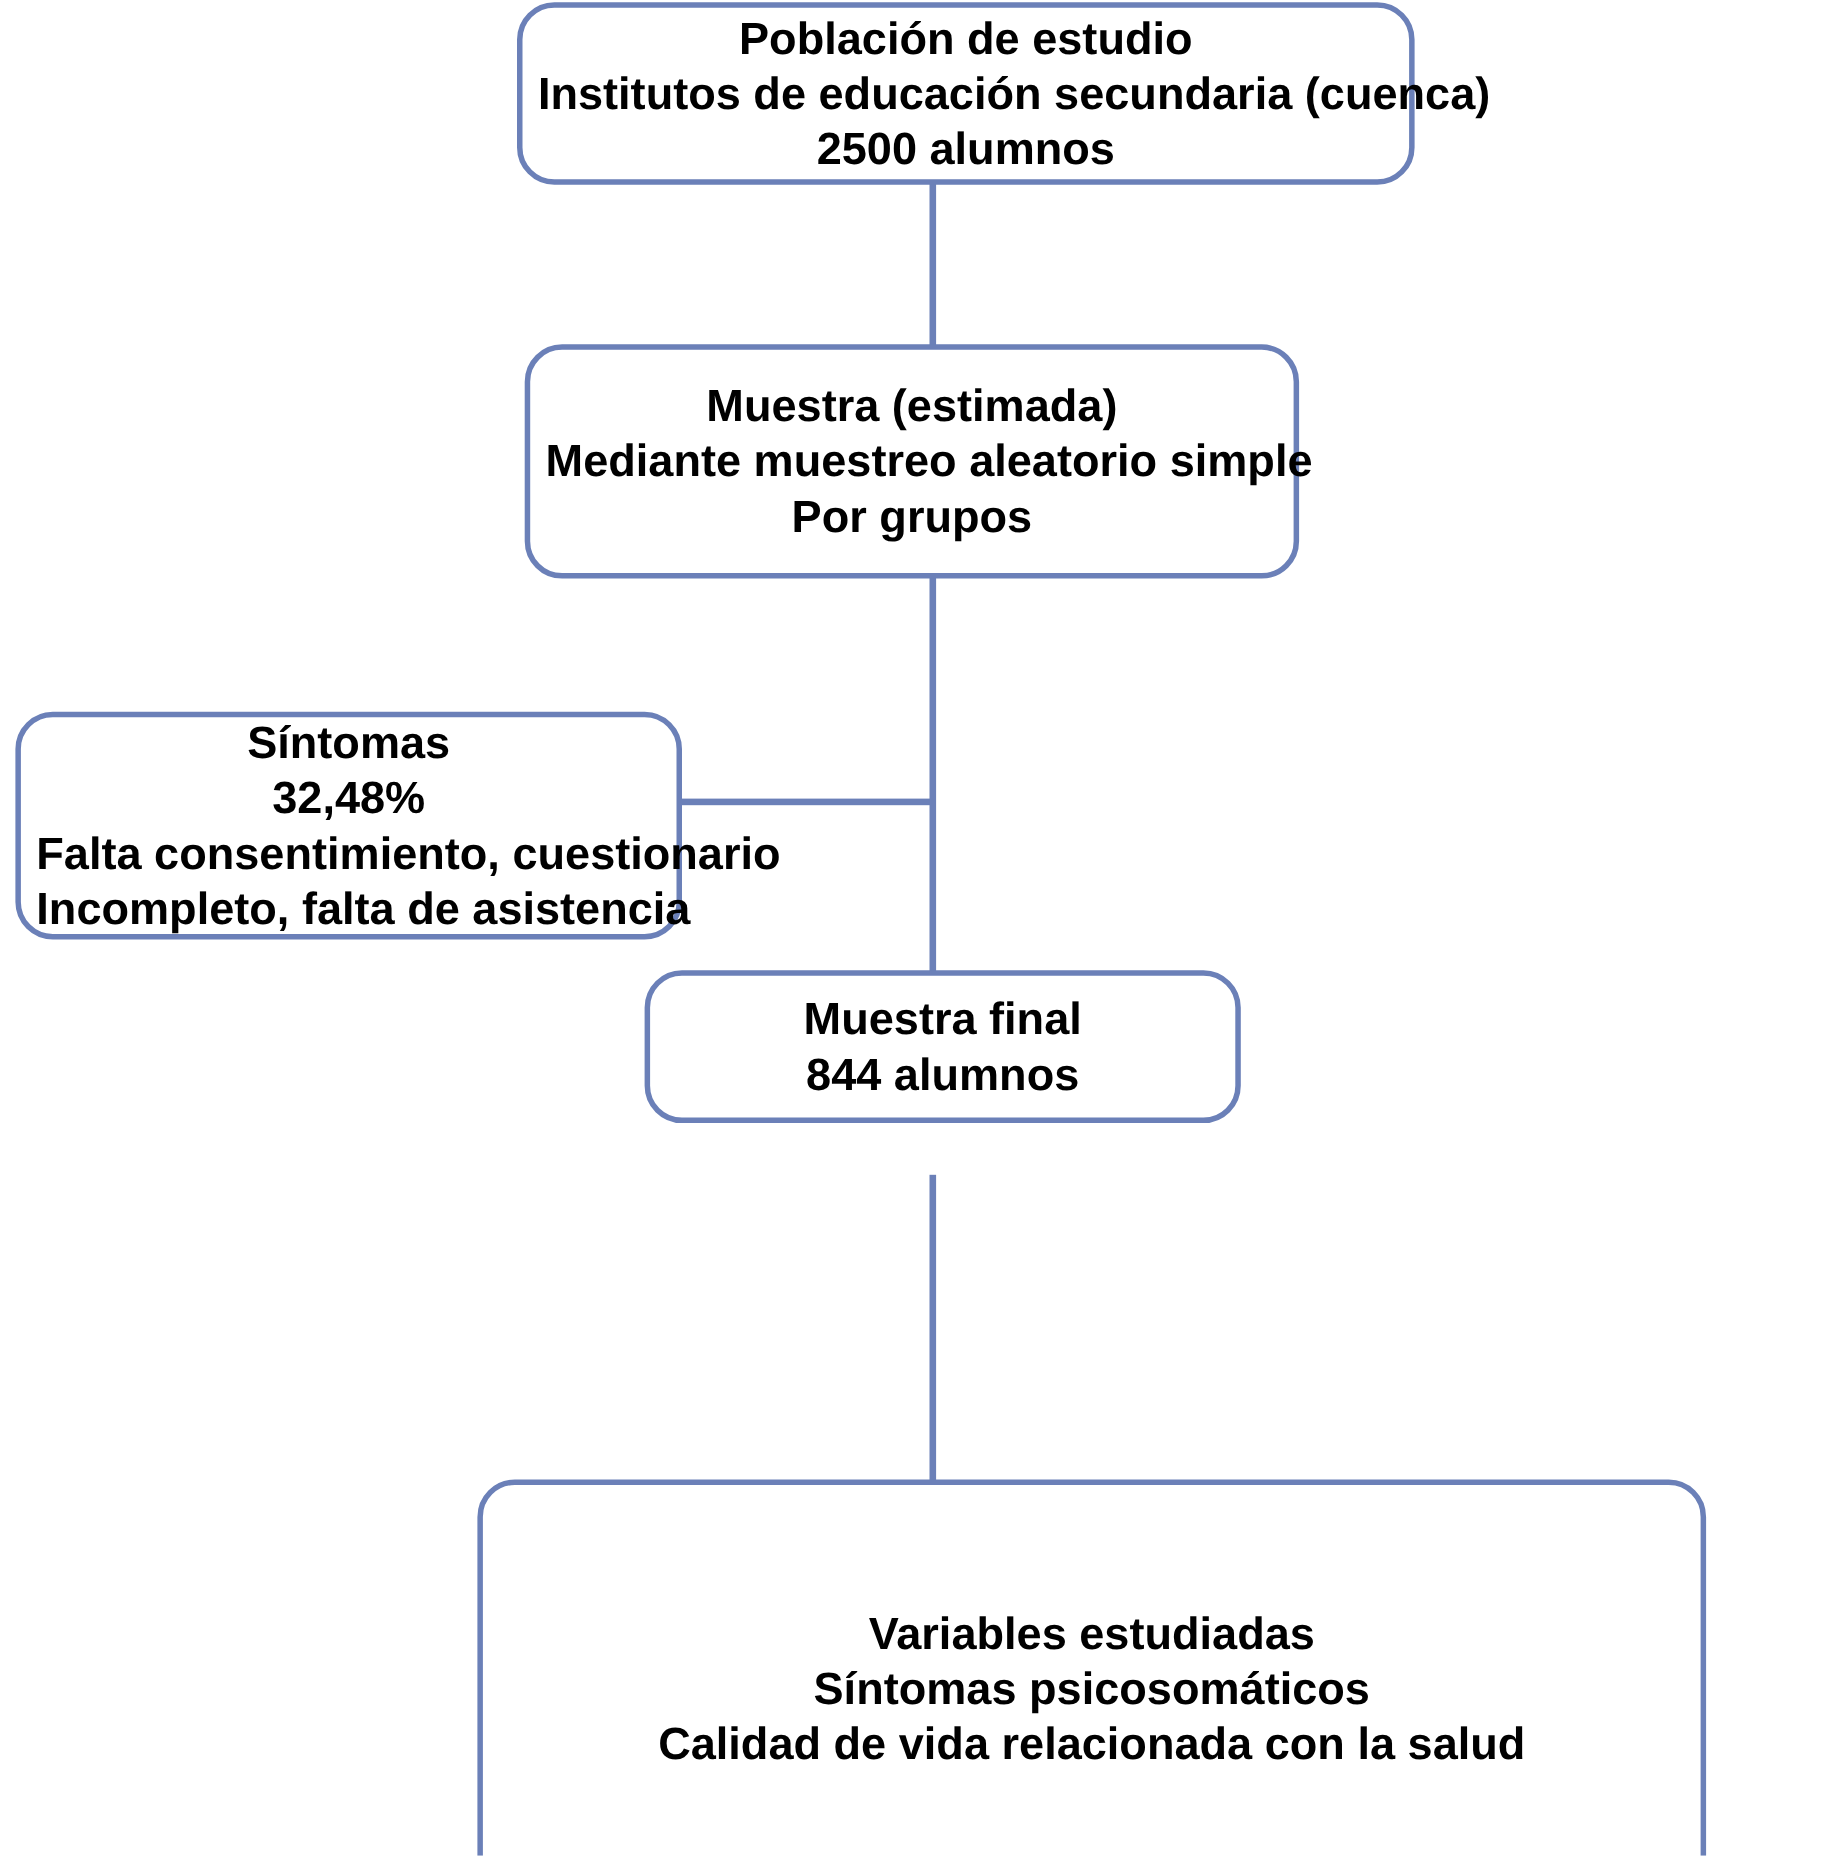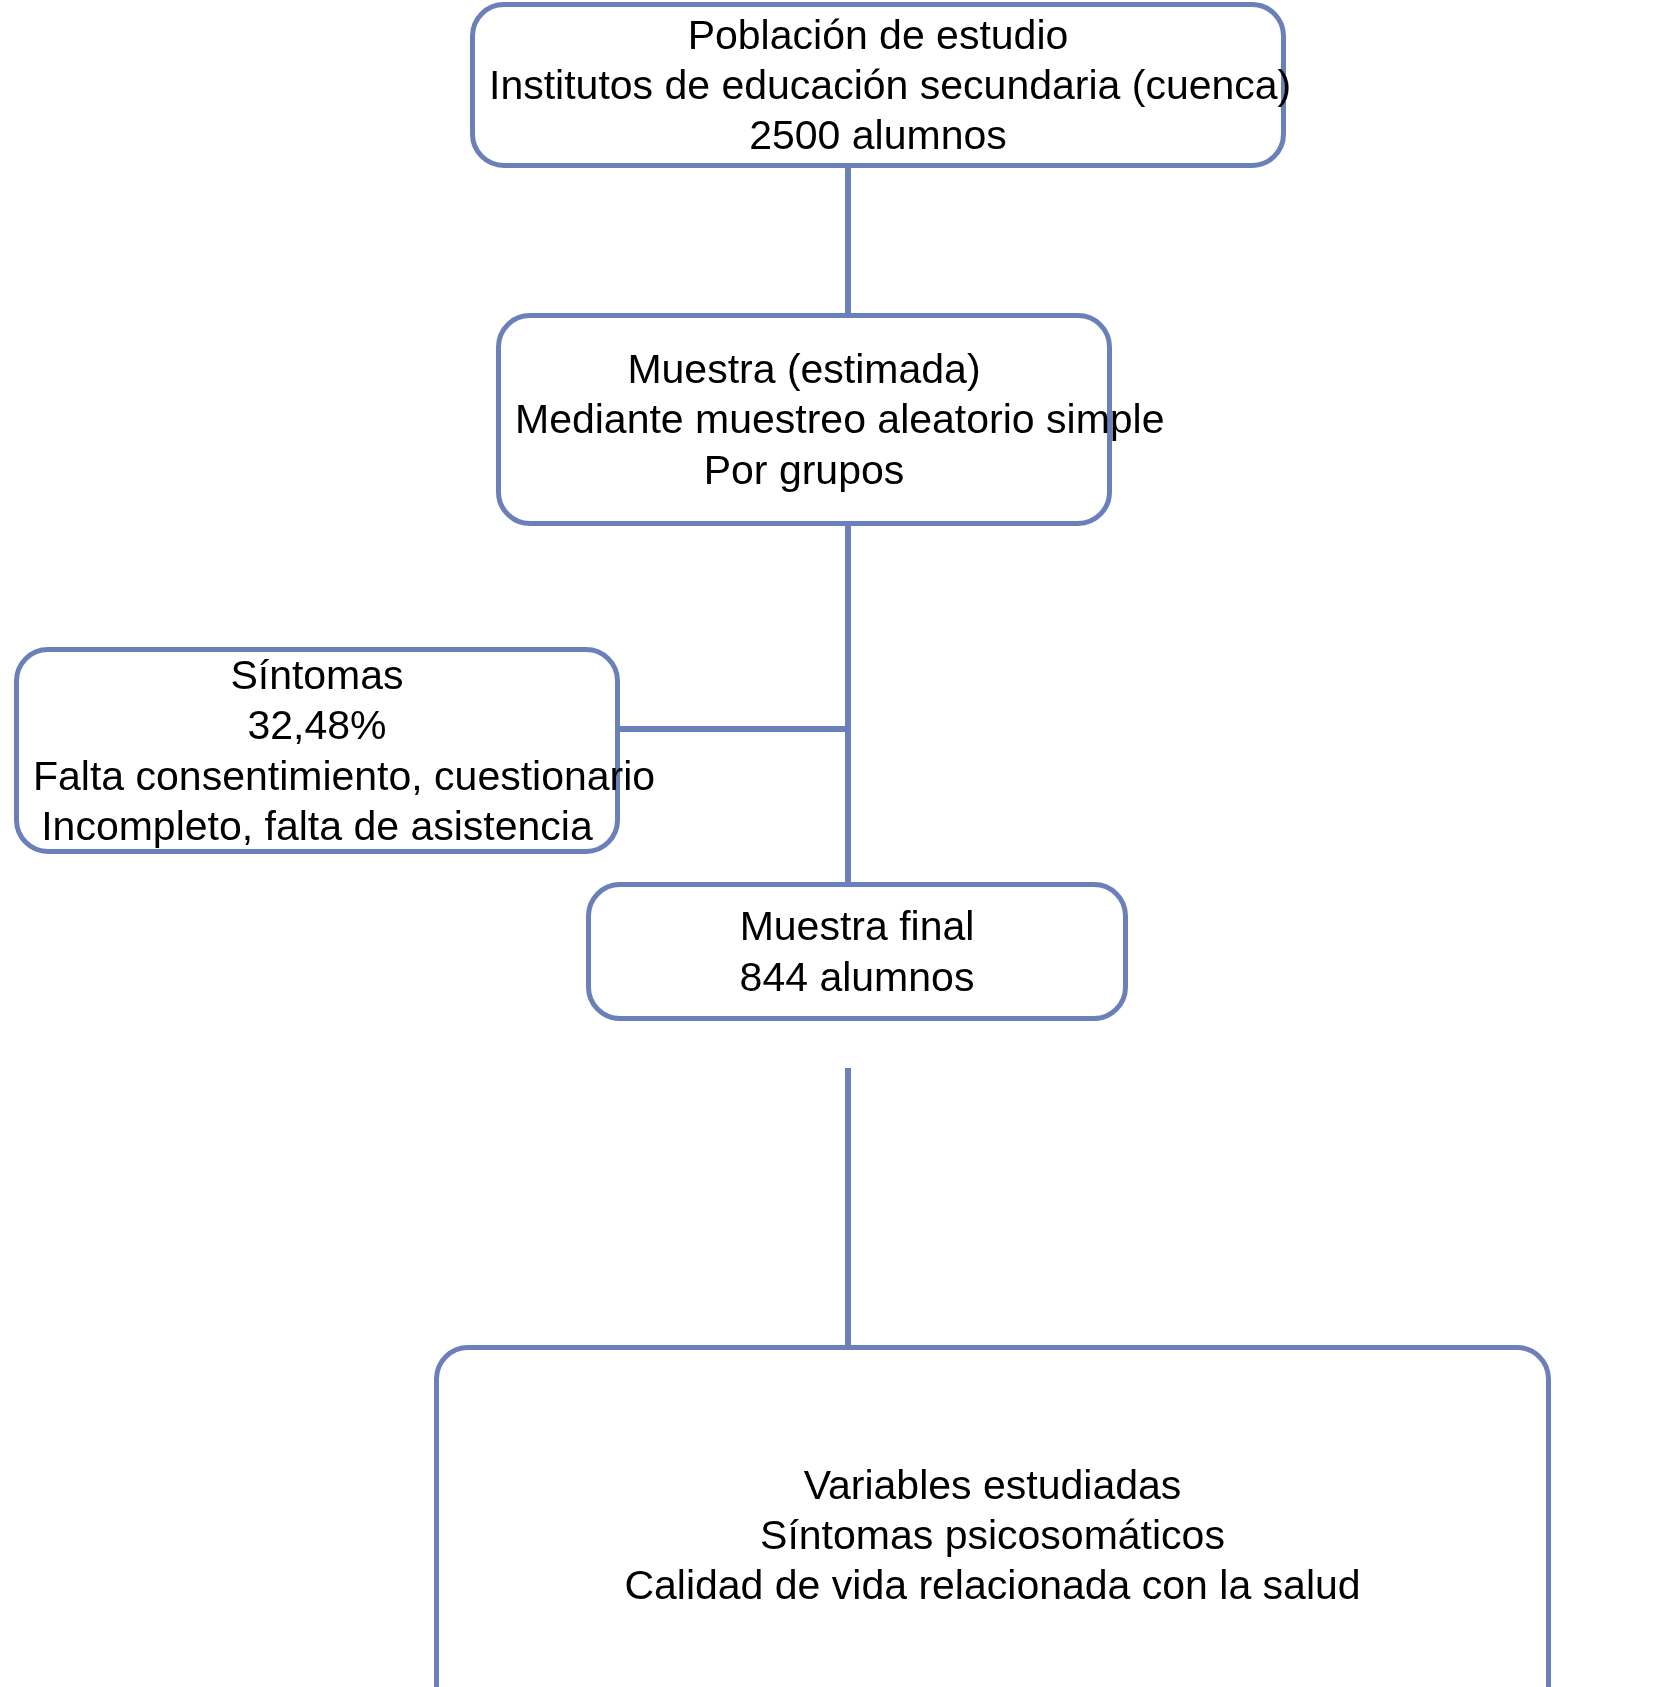--- a/index.html
+++ b/index.html
@@ -35,24 +35,25 @@
     padding: 6px 14px;
   }
   .node .line {
     display: block;
     width: 100%;
     text-align: center;
     font-size: 41px;
     line-height: 1.22;
     white-space: nowrap;
     color: #000000;
+    font-weight: bold;
   }
 
   #node-poblacion      { left: 470px;  top: 2px;    width: 816px;  height: 166px; }
-  #node-muestra-est    { left: 496px;  top: 313px;  width: 616px;  height: 213px; }
+  #node-muestra-est    { left: 477px;  top: 313px;  width: 704px;  height: 213px; }
   #node-perdidas       { left: 14px;   top: 647px;  width: 606px;  height: 207px; }
   #node-muestra-final  { left: 586px;  top: 882px;  width: 542px;  height: 139px; align-items: flex-end; }
   #node-variables      { left: 434px;  top: 1345px; width: 1117px; height: 380px; }
 
   
   .conn {
     position: absolute;
     background: #6b80b8;
     z-index: 1;
   }

